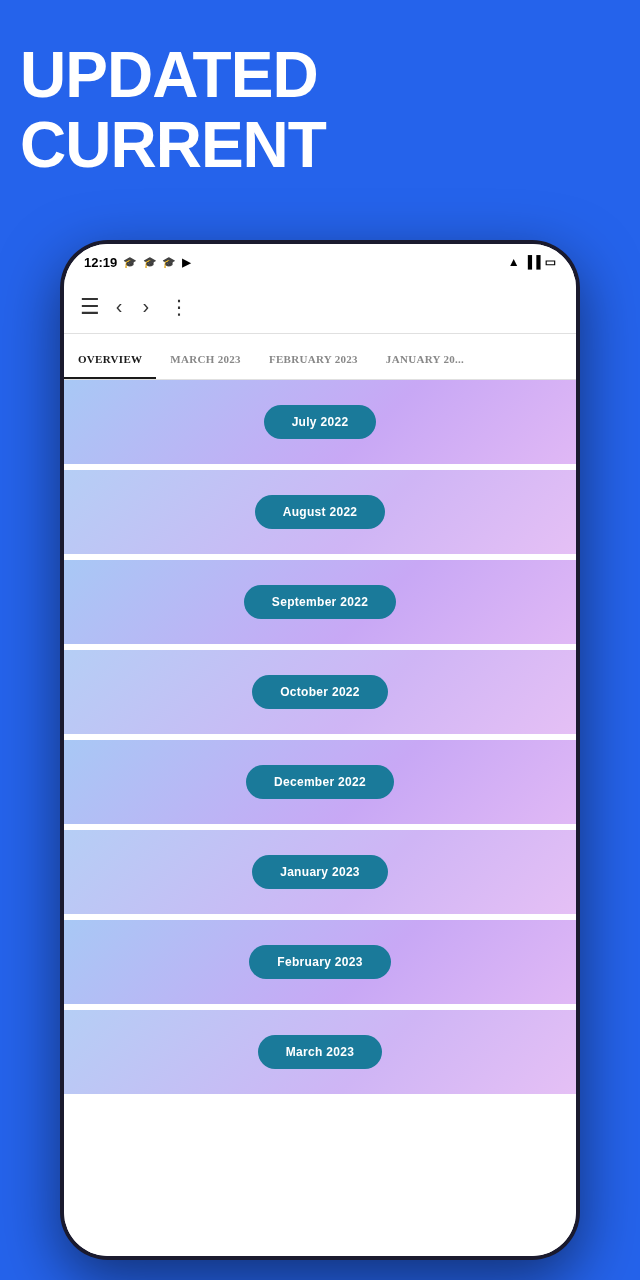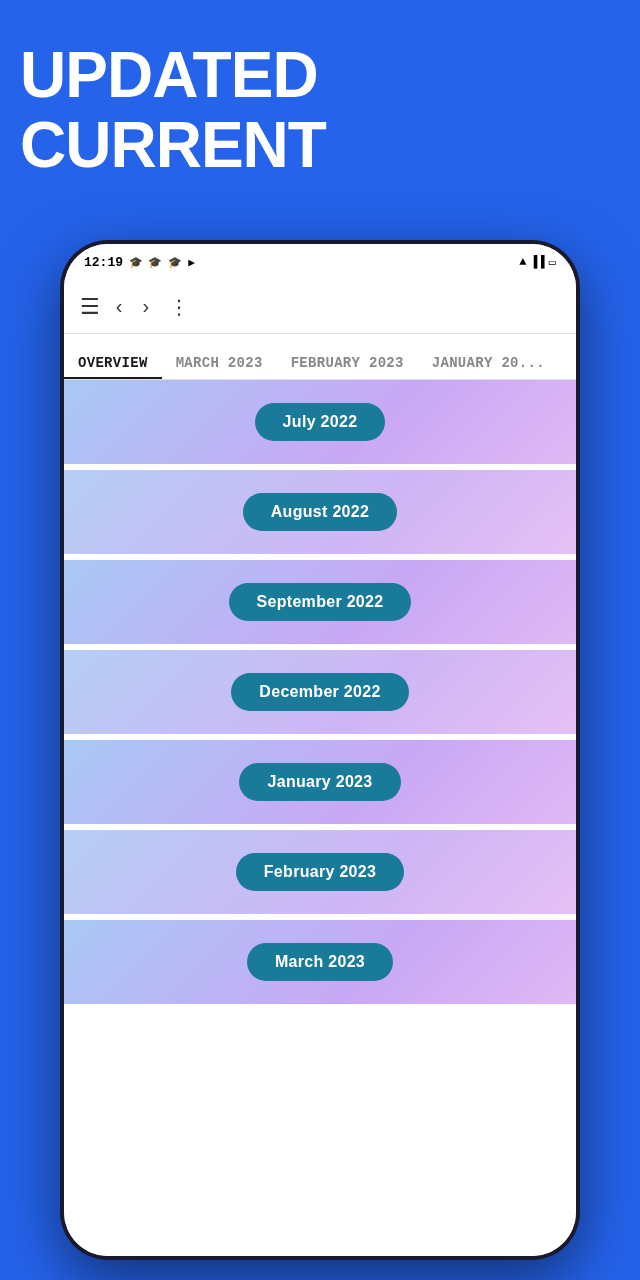--- a/index.html
+++ b/index.html
@@ -57,21 +57,21 @@
 
     
     .status-bar {
       background: #ffffff;
       height: 36px;
       display: flex;
       align-items: center;
       justify-content: space-between;
       padding: 0 20px;
       font-size: 12px;
-      font-family: Liberation Mono, monospace;
+      font-family: Liberation Sans, sans-serif;
       font-weight: bold;
     }
 
     .status-left {
       display: flex;
       align-items: center;
       gap: 6px;
     }
 
     .status-time {
@@ -132,26 +132,26 @@
     .tabs-bar {
       background: #ffffff;
       height: 46px;
       display: flex;
       align-items: flex-end;
       border-bottom: 1px solid #e0e0e0;
       overflow: hidden;
     }
 
     .tab-item {
-      padding: 0 14px 8px;
-      font-size: 14px;
+      padding: 0 14px 14px;
+      font-size: 11px;
       font-weight: bold;
       color: #888;
       white-space: nowrap;
-      font-family: Liberation Mono, monospace;
+      font-family: Liberation Serif, serif;
       text-transform: uppercase;
       letter-spacing: 0.3px;
       position: relative;
       cursor: pointer;
     }
 
     .tab-item.active {
       color: #1a1a1a;
     }
 
@@ -190,21 +190,21 @@
 
     .month-item:nth-child(even) {
       background: linear-gradient(135deg, #b5cef5 0%, #cfb5f5 60%, #e5c0f5 100%);
     }
 
     .month-badge {
       background: #1a7a9a;
       color: #ffffff;
       padding: 10px 28px;
       border-radius: 25px;
-      font-size: 16px;
+      font-size: 12px;
       font-family: Arial, sans-serif;
       font-weight: bold;
       letter-spacing: 0.3px;
     }
 
     
     .content-area::-webkit-scrollbar {
       width: 4px;
     }
     .content-area::-webkit-scrollbar-track {
@@ -261,20 +261,23 @@
     <div class="month-item">
           <span class="month-badge">July 2022</span>
         </div>
         <div class="month-item">
           <span class="month-badge">August 2022</span>
         </div>
         <div class="month-item">
           <span class="month-badge">September 2022</span>
         </div>
         <div class="month-item">
+          <span class="month-badge">October 2022</span>
+        </div>
+        <div class="month-item">
           <span class="month-badge">December 2022</span>
         </div>
         <div class="month-item">
           <span class="month-badge">January 2023</span>
         </div>
         <div class="month-item">
           <span class="month-badge">February 2023</span>
         </div>
         <div class="month-item">
           <span class="month-badge">March 2023</span>

